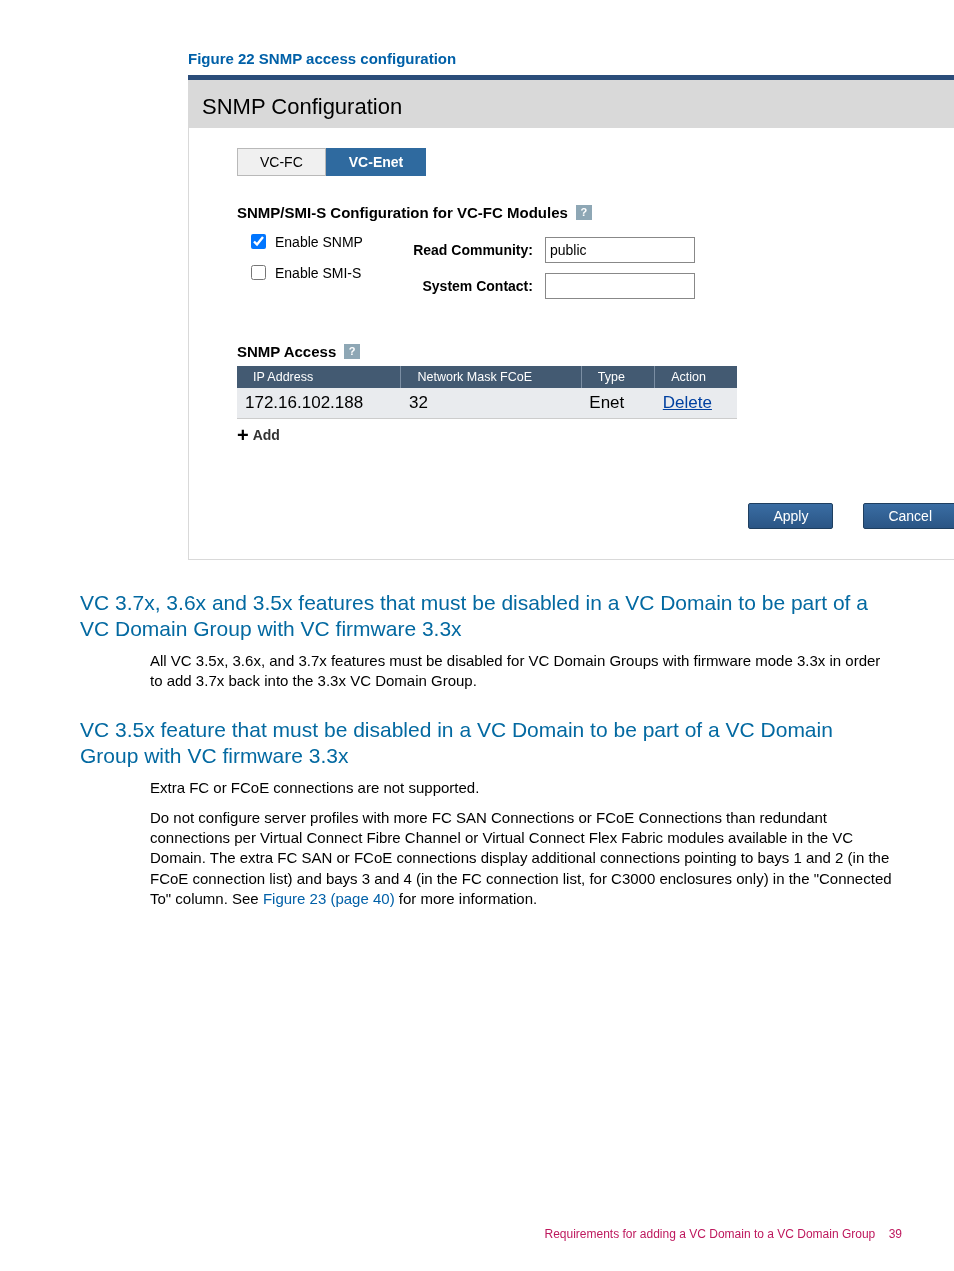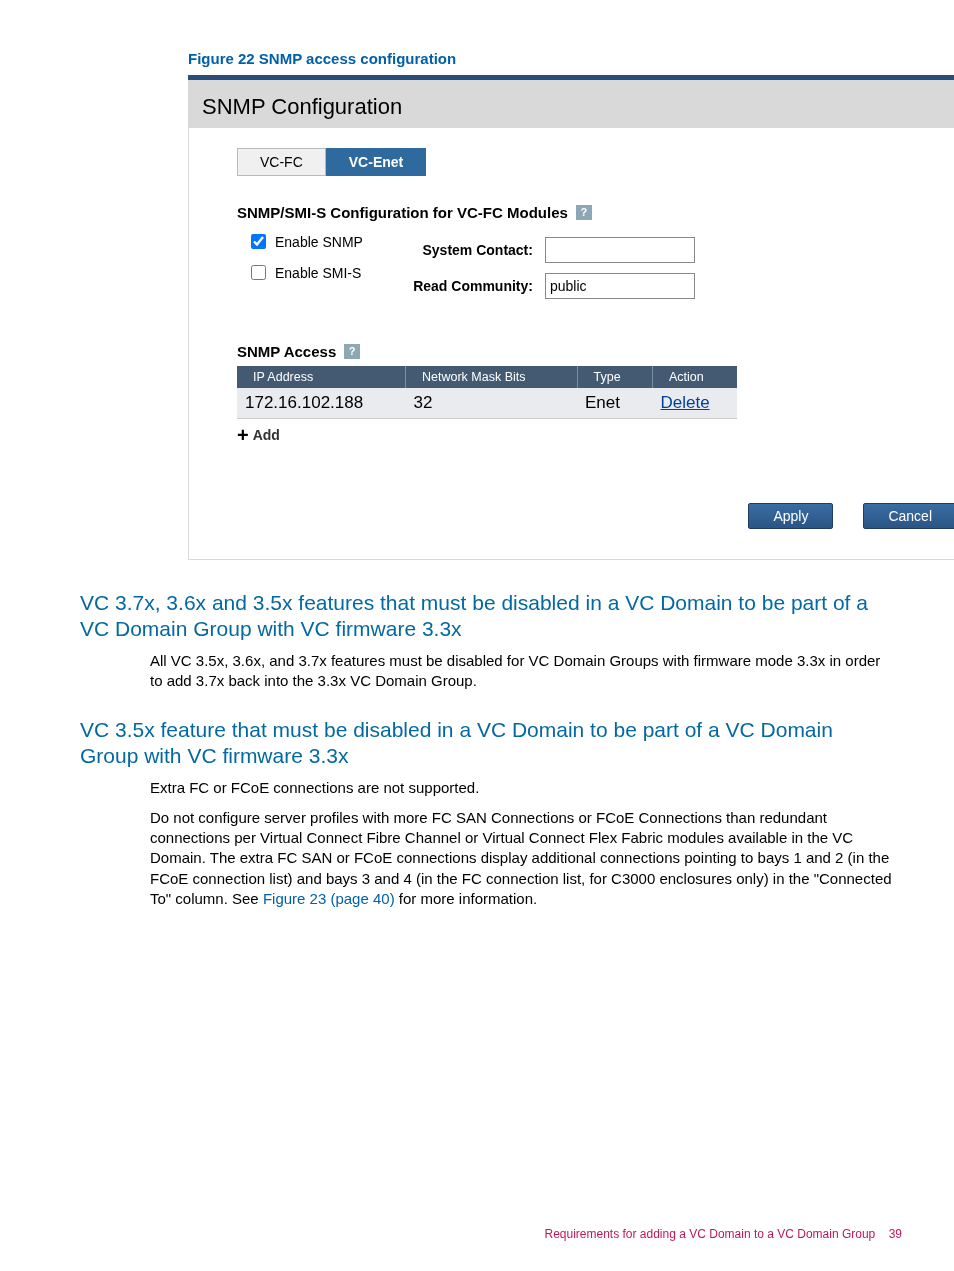--- a/index.html
+++ b/index.html
@@ -238,40 +238,40 @@
             <input type="checkbox" checked="" style="">
             <span>Enable SNMP</span>
           </label>
           <label>
             <input type="checkbox" style="">
             <span>Enable SMI-S</span>
           </label>
         </div>
         <div class="field-col">
           <div class="field-row">
+            <label>Read Community:</label>
+            <input type="text" value="public" style="">
+          </div>
+          <div class="field-row">
             <label>System Contact:</label>
             <input type="text" value="" style="">
-          </div>
-          <div class="field-row">
-            <label>Read Community:</label>
-            <input type="text" value="public" style="">
           </div>
         </div>
       </div>
 
       <div class="snmp-access-header">
         <span class="section-title">SNMP Access</span>
         <span class="help-icon">?</span>
       </div>
 
       <table class="access-table">
         <thead>
           <tr>
             <th>IP Address</th>
-            <th>Network Mask Bits</th>
+            <th>Network Mask FCoE</th>
             <th>Type</th>
             <th>Action</th>
           </tr>
         </thead>
         <tbody>
           <tr>
             <td>172.16.102.188</td>
             <td>32</td>
             <td>Enet</td>
             <td class="action">

